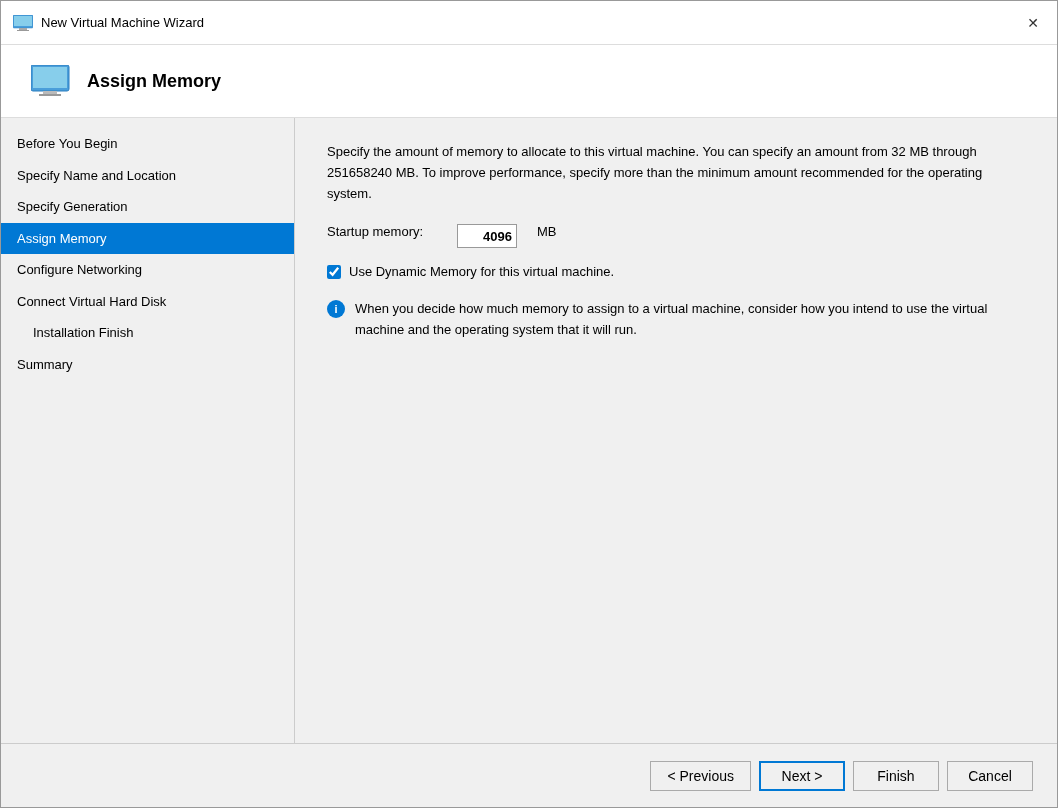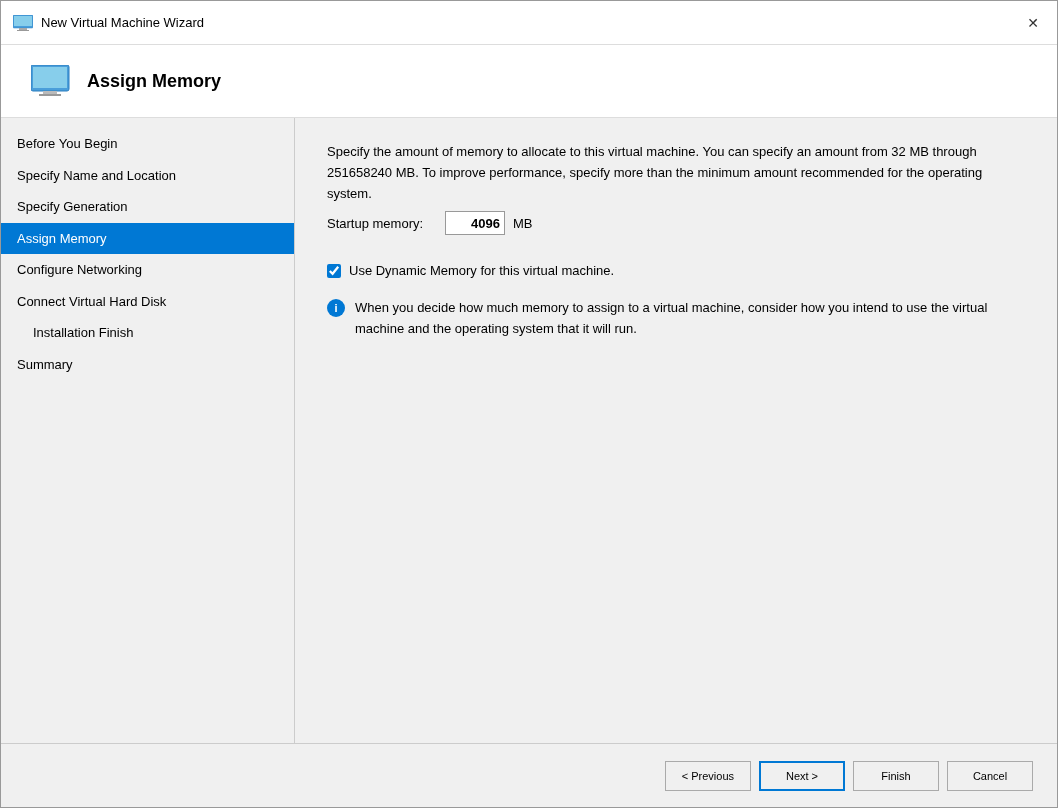--- a/index.html
+++ b/index.html
@@ -107,28 +107,28 @@
     .main {
       flex: 1;
       padding: 24px 32px;
       background: #f0f0f0;
       overflow-y: auto;
     }
     .description-text {
       font-size: 13px;
       color: #000;
       line-height: 1.6;
-      margin-bottom: 7px;
+      margin-bottom: 20px;
       max-width: 680px;
     }
     .memory-row {
       display: flex;
-      align-items: center;
-      margin-bottom: 28px;
-      gap: 8px;
+      align-items: flex-start;
+      margin-bottom: 16px;
+      gap: 20px;
     }
     .memory-label {
       font-size: 13px;
       color: #000;
       min-width: 110px;
     }
     .memory-input {
       width: 60px;
       height: 24px;
       border: 1px solid #999;
@@ -196,21 +196,21 @@
       gap: 8px;
       flex-shrink: 0;
       height: 64px;
     }
     .btn {
       height: 30px;
       min-width: 86px;
       padding: 0 16px;
       border: 1px solid #aaa;
       background: #f0f0f0;
-      font-size: 11px;
+      font-size: 14px;
       cursor: pointer;
       font-family: 'Segoe UI', Tahoma, sans-serif;
       color: #000;
     }
     .btn.primary {
       border: 2px solid #0078d4;
       background: #f0f0f0;
     }
     .btn:disabled { color: #aaa; cursor: default; }
 

